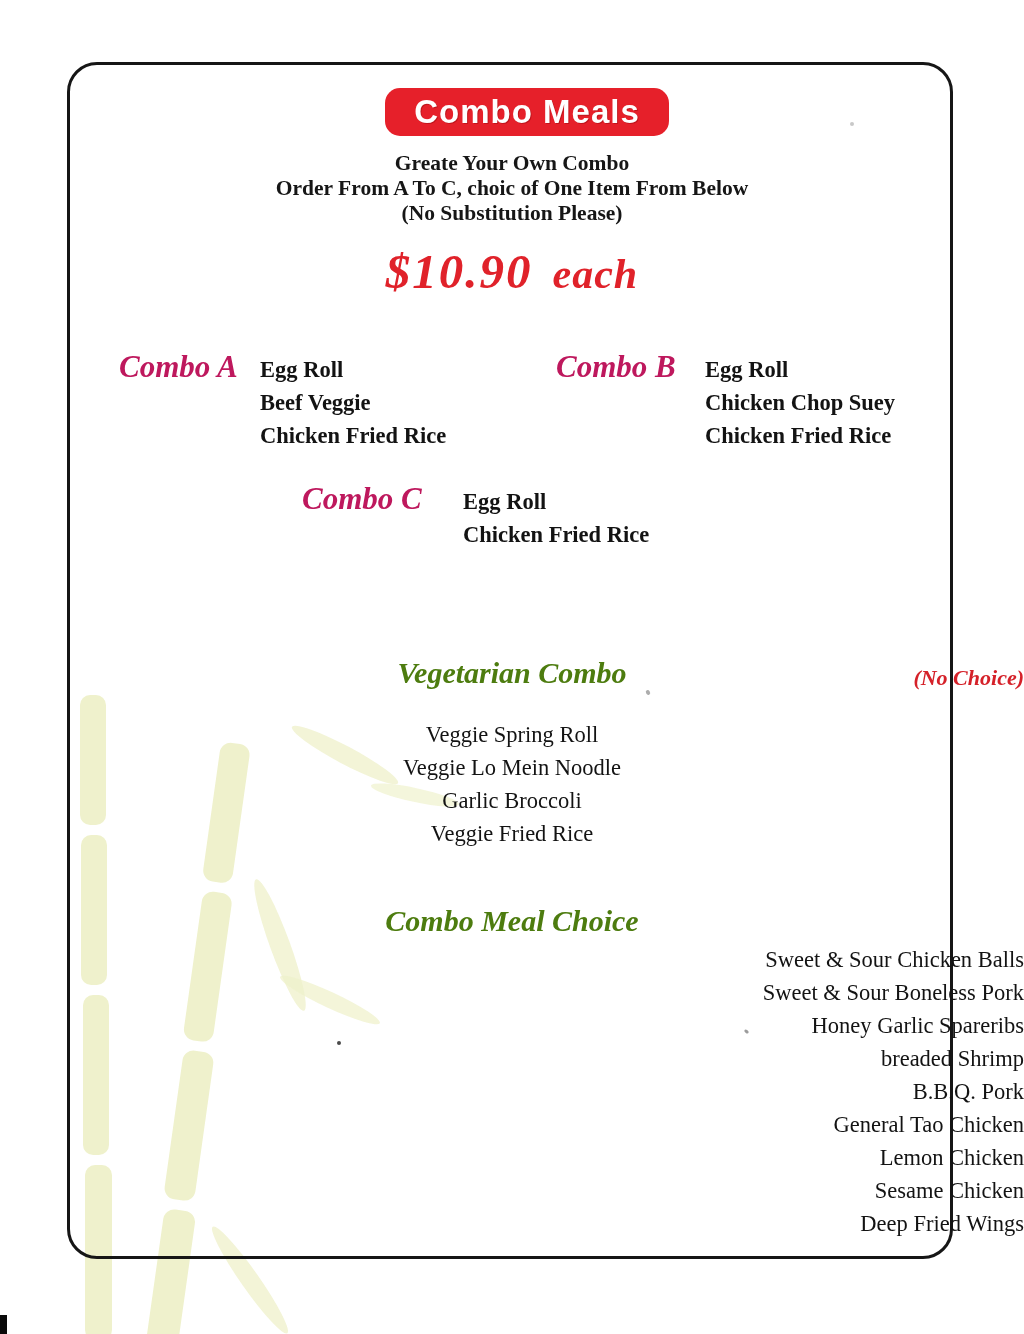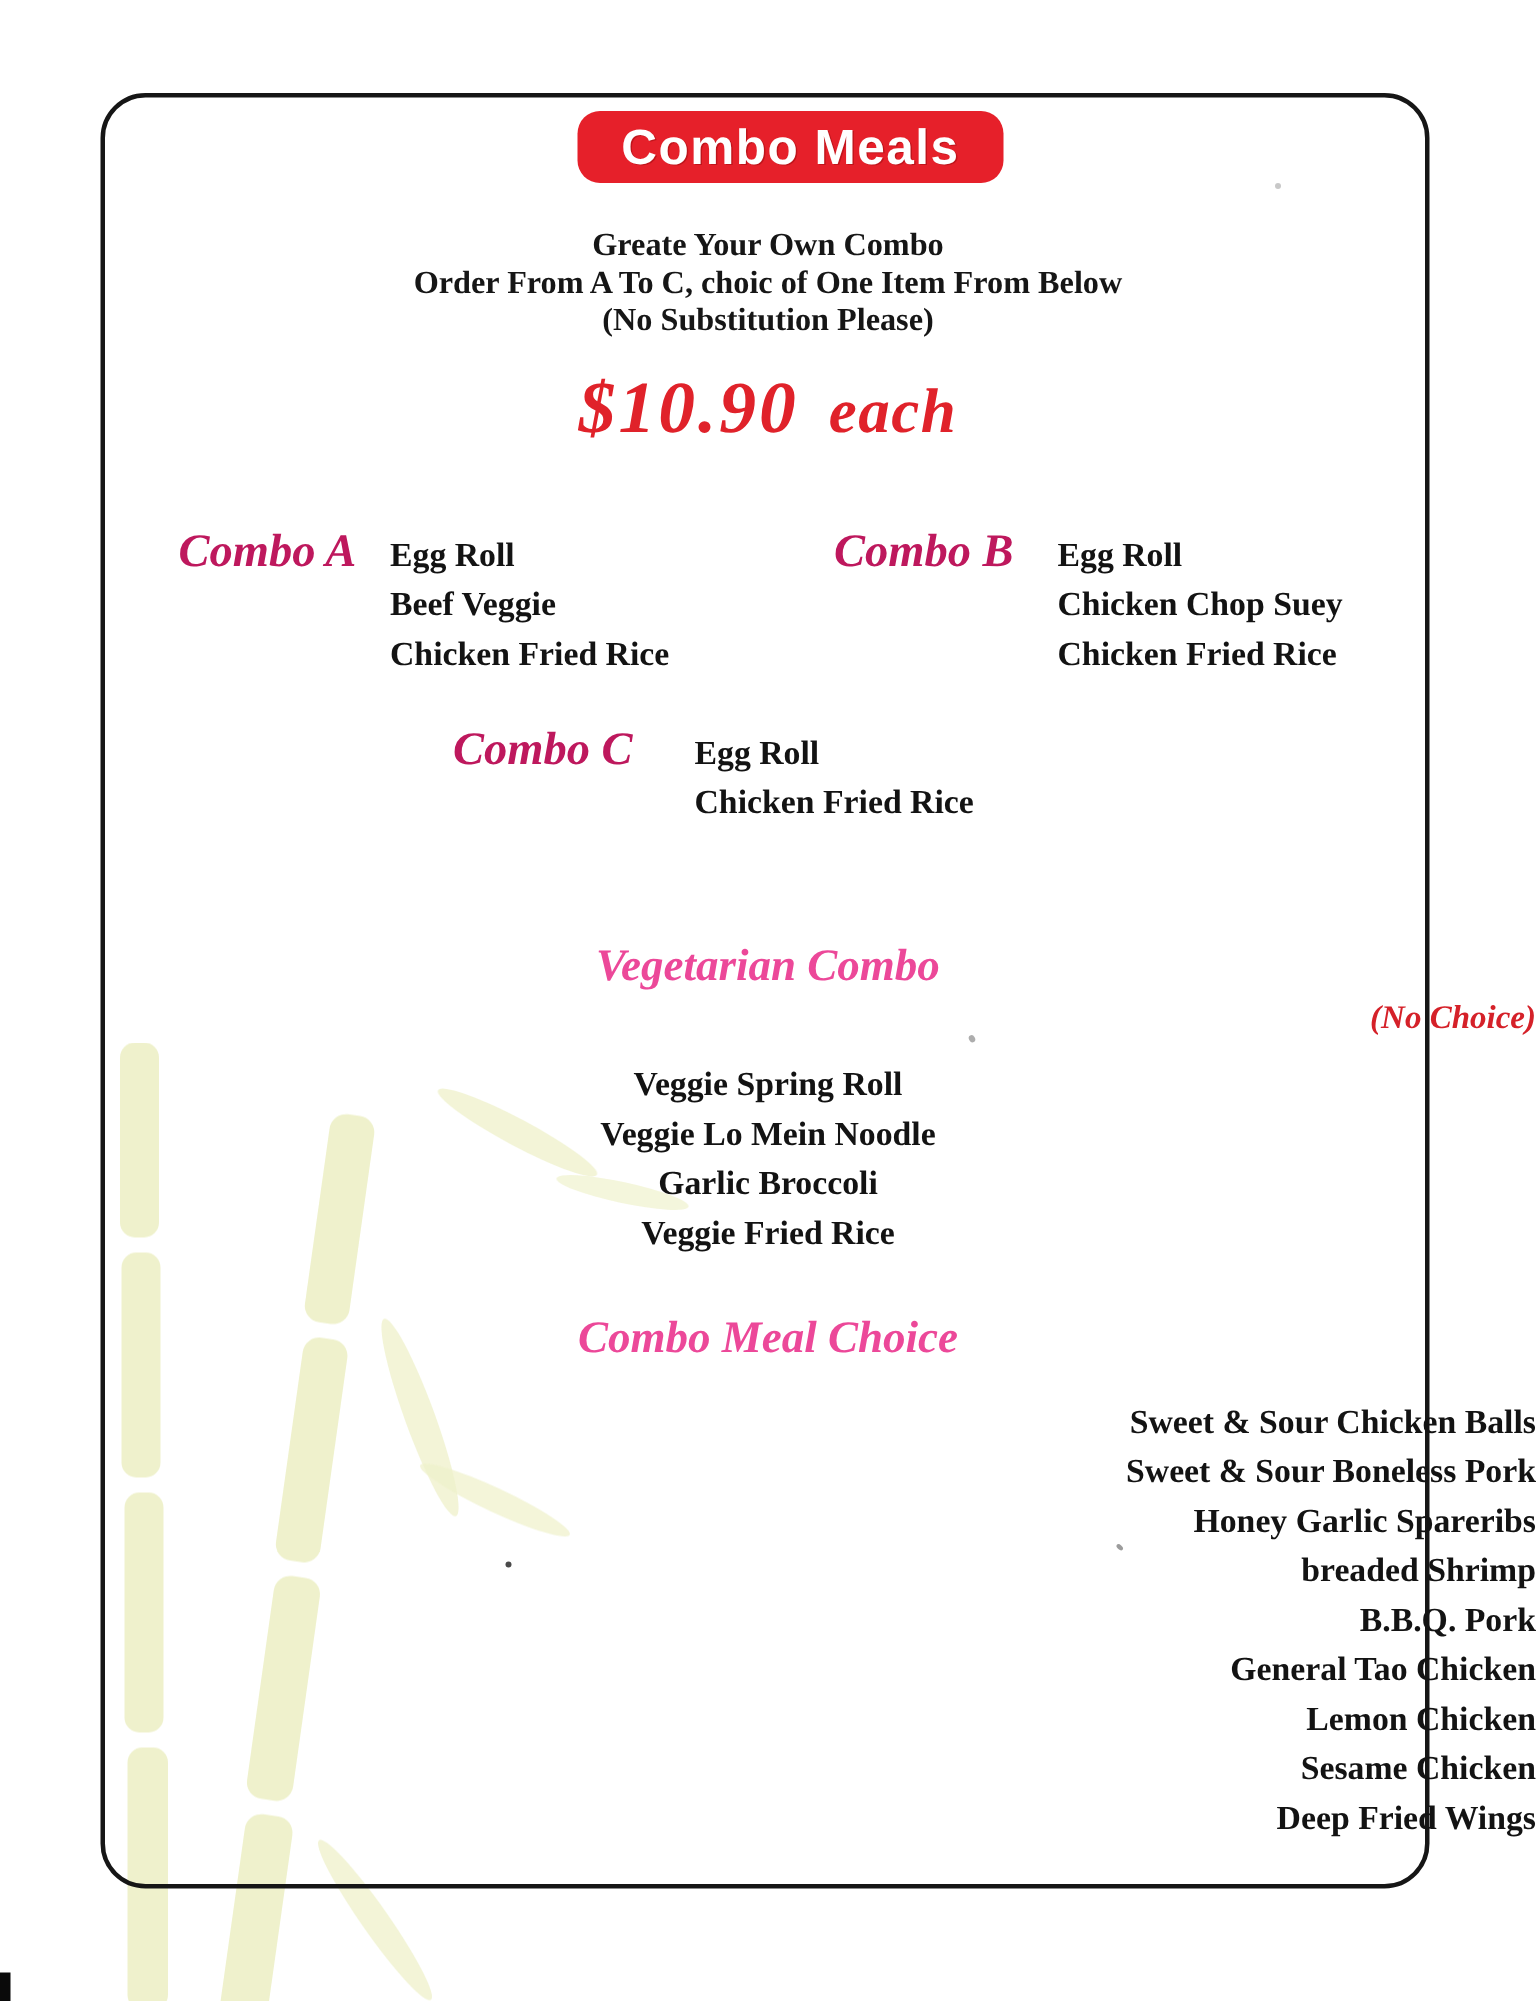--- a/index.html
+++ b/index.html
@@ -16,21 +16,21 @@
   .bamboo{position:absolute;left:0;top:0;width:1024px;height:1334px;pointer-events:none;}
 
   
   .frame{
     position:absolute;left:67px;top:62px;width:880px;height:1191px;
     border:3px solid #161616;border-radius:30px;
   }
 
   
   .badge{
-    position:absolute;left:385px;top:74px;width:284px;height:48px;
+    position:absolute;left:385px;top:88px;width:284px;height:48px;
     background:#e6202a;border-radius:15px;
     display:flex;align-items:center;justify-content:center;
   }
   .badge span{
     color:#ffffff;
     font-family:"Liberation Sans", sans-serif;
     font-weight:bold;font-size:33px;letter-spacing:1px;
     text-shadow:1px 1px 0 rgba(120,0,0,0.35);
   }
 
@@ -44,23 +44,23 @@
 
   .combo-label{
     position:absolute;color:#be185d;font-style:italic;font-weight:bold;
     font-size:31px;white-space:nowrap;
   }
   .combo-items{
     position:absolute;font-weight:bold;font-size:22.5px;color:#131313;
     line-height:33px;white-space:nowrap;
   }
 
-  .sec-title{color:#ec4899;font-style:italic;font-weight:bold;font-size:30px;}
+  .sec-title{color:#4d7c0f;font-style:italic;font-weight:bold;font-size:30px;margin-top:29px;}
   .sec-sub{color:#d52129;font-style:italic;font-weight:bold;font-size:22px;}
-  .item-list{font-weight:bold;font-size:22.5px;color:#131313;line-height:33px;}
+  .item-list{font-weight:normal;font-size:22.5px;color:#131313;line-height:33px;margin-top:12px;}
 
   .veg-title{top:627px;}
   .veg-sub{top:665px;text-align:right;}
   .veg-list{top:706px;}
   .choice-title{top:875px;}
   .choice-list{top:931px;text-align:right;}
 
   
   .corner-mark{position:absolute;left:0;top:1315px;width:7px;height:19px;background:#0a0a0a;}
   .speck{position:absolute;background:#4a4a4a;border-radius:50%;}

